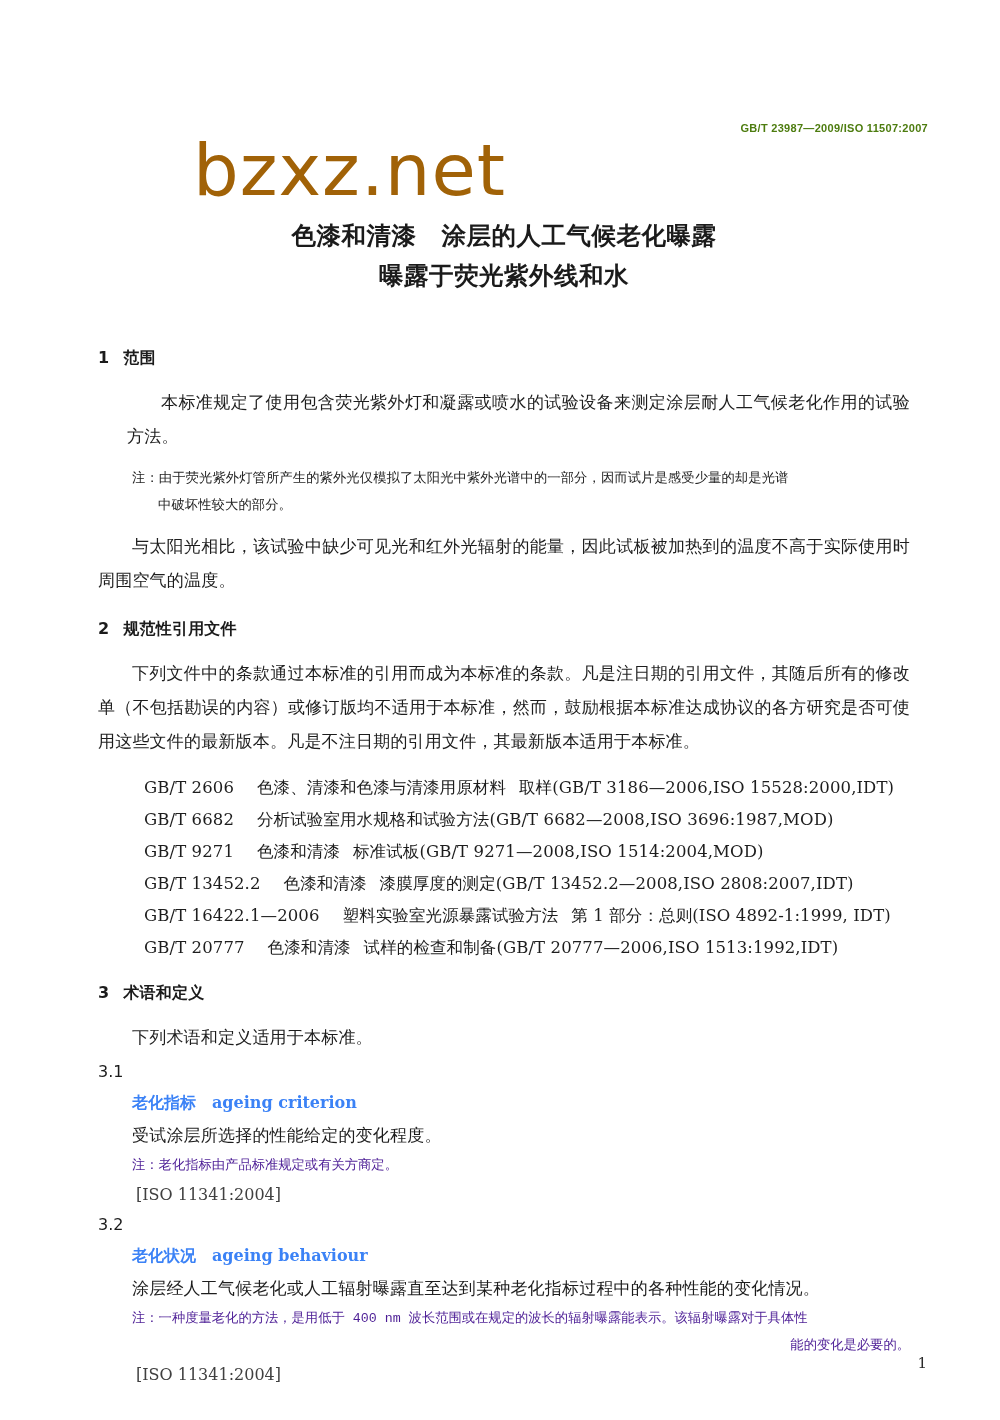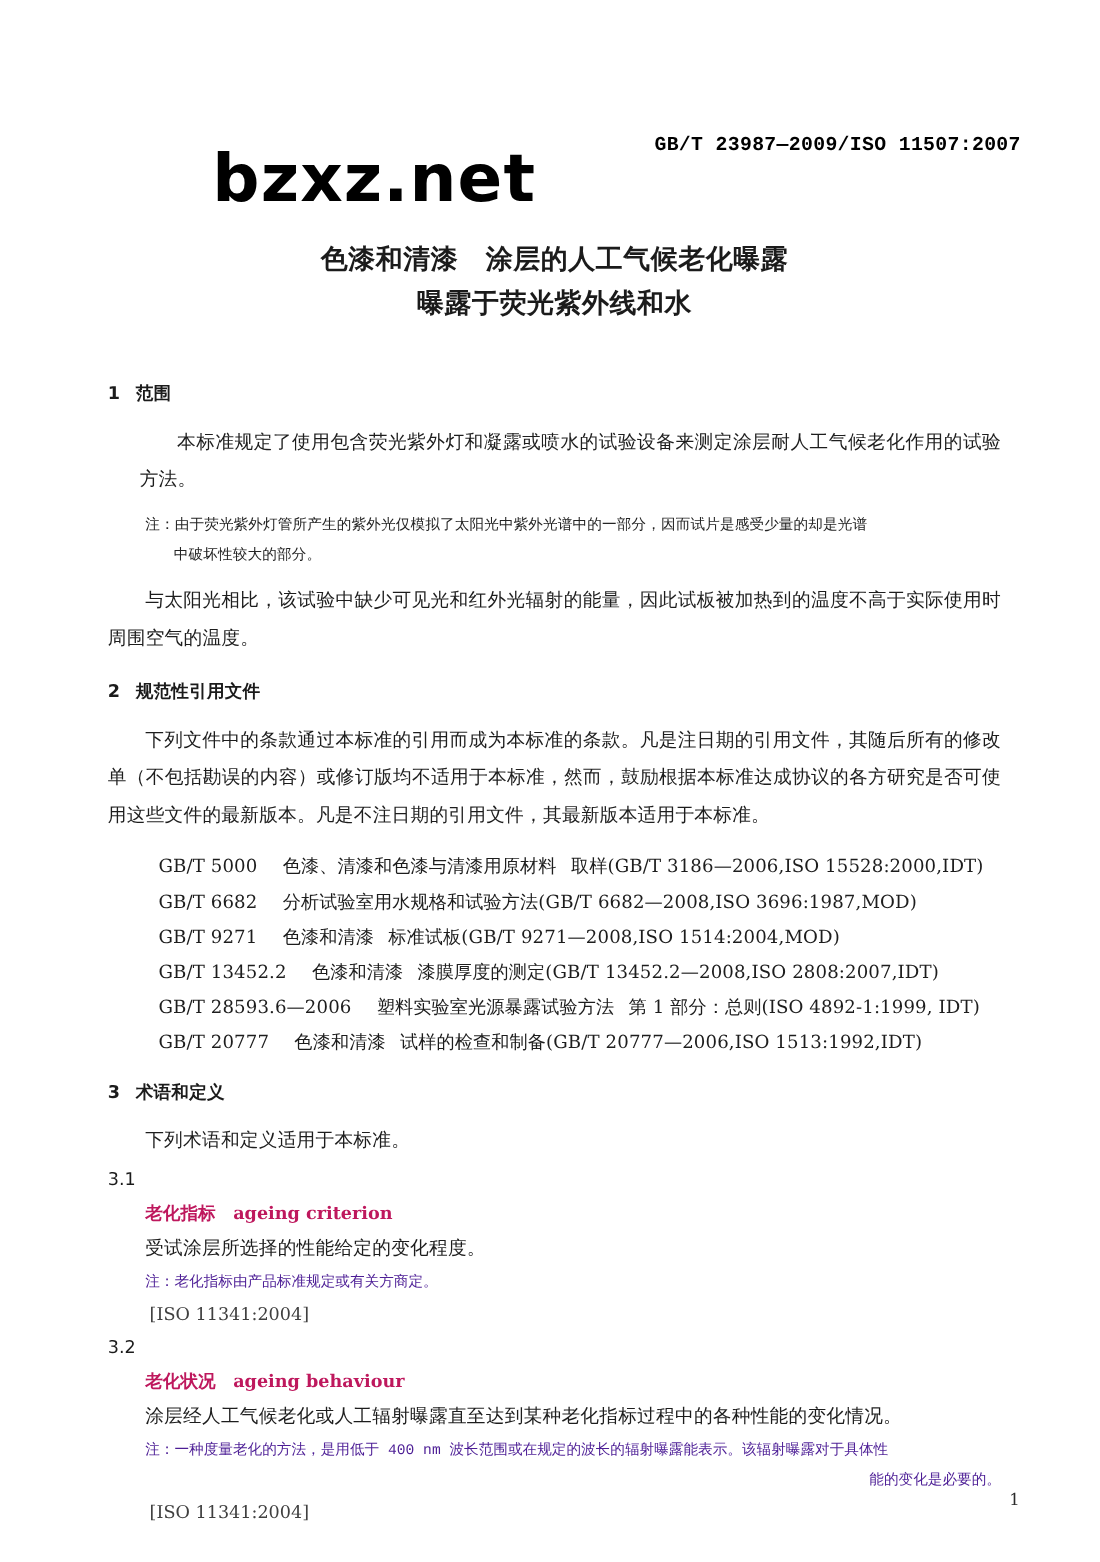--- a/index.html
+++ b/index.html
@@ -19,38 +19,38 @@
     background: #ffffff;
     overflow: hidden;
     box-sizing: border-box;
   }
   
   .watermark {
     position: absolute;
     left: 193px;
     top: 128px;
     font-family: "DejaVu Sans", "Liberation Sans", sans-serif;
-    font-weight: bold;
-    font-size: 60px;
+    font-weight: normal;
+    font-size: 72px;
     letter-spacing: 1px;
-    color: #000000;
+    color: #a16207;
     user-select: none;
     white-space: nowrap;
     z-index: 0;
   }
   
   .running-head {
     position: absolute;
     right: 72px;
     top: 122px;
-    font-family: Liberation Mono, monospace;
-    font-weight: bold;
-    font-size: 18px;
+    font-family: Liberation Sans, sans-serif;
+    font-weight: bold;
+    font-size: 11px;
     letter-spacing: 0.3px;
-    color: #000000;
+    color: #4d7c0f;
     white-space: nowrap;
     z-index: 2;
   }
   
   .content {
     position: absolute;
     left: 98px;
     top: 205px;
     width: 812px;
     z-index: 1;
@@ -125,21 +125,21 @@
     color: #1b1b1b;
     font-family: "DejaVu Sans", "Liberation Sans", sans-serif;
   }
   .def-body { padding-left: 34px; }
   .def-term {
     font-family: "DejaVu Sans", "Liberation Sans", sans-serif;
     font-weight: bold;
     font-size: 16px;
     line-height: 32px;
     margin: 0;
-    color: #be185d;
+    color: #3b82f6;
   }
   .def-term .en { margin-left: 16px; font-family: "DejaVu Serif","Liberation Serif",serif; }
   .def-text {
     font-size: 17px;
     line-height: 33px;
     margin: 0;
     text-indent: 0;
     color: #1d1d1d;
     letter-spacing: 0.2px;
   }
@@ -210,37 +210,37 @@
 
     <div class="sec-head">
       <span class="num">2</span><span>规范性引用文件</span>
     </div>
 
     <p class="body">下列文件中的条款通过本标准的引用而成为本标准的条款。凡是注日期的引用文件，其随后所有的修改单（不包括勘误的内容）或修订版均不适用于本标准，然而，鼓励根据本标准达成协议的各方研究是否可使用这些文件的最新版本。凡是不注日期的引用文件，其最新版本适用于本标准。</p>
 
     <div class="ref-list">
 
       <div class="ref-item">
-        <span class="code">GB/T 5000</span><span class="sep"></span><span>色漆、清漆和色漆与清漆用原材料</span><span class="sep"></span><span>取样(GB/T 3186—2006,ISO 15528:2000,IDT)</span>
+        <span class="code">GB/T 2606</span><span class="sep"></span><span>色漆、清漆和色漆与清漆用原材料</span><span class="sep"></span><span>取样(GB/T 3186—2006,ISO 15528:2000,IDT)</span>
       </div>
 
       <div class="ref-item">
         <span class="code">GB/T 6682</span><span class="sep"></span><span>分析试验室用水规格和试验方法(GB/T 6682—2008,ISO 3696:1987,MOD)</span><span></span>
       </div>
 
       <div class="ref-item">
         <span class="code">GB/T 9271</span><span class="sep"></span><span>色漆和清漆</span><span class="sep"></span><span>标准试板(GB/T 9271—2008,ISO 1514:2004,MOD)</span>
       </div>
 
       <div class="ref-item">
         <span class="code">GB/T 13452.2</span><span class="sep"></span><span>色漆和清漆</span><span class="sep"></span><span>漆膜厚度的测定(GB/T 13452.2—2008,ISO 2808:2007,IDT)</span>
       </div>
 
       <div class="ref-item">
-        <span class="code">GB/T 28593.6—2006</span><span class="sep"></span><span>塑料实验室光源暴露试验方法</span><span class="sep"></span><span>第 1 部分：总则(ISO 4892-1:1999, IDT)</span>
+        <span class="code">GB/T 16422.1—2006</span><span class="sep"></span><span>塑料实验室光源暴露试验方法</span><span class="sep"></span><span>第 1 部分：总则(ISO 4892-1:1999, IDT)</span>
       </div>
 
       <div class="ref-item">
         <span class="code">GB/T 20777</span><span class="sep"></span><span>色漆和清漆</span><span class="sep"></span><span>试样的检查和制备(GB/T 20777—2006,ISO 1513:1992,IDT)</span>
       </div>
 
     </div>
 
     <div class="gap-md"></div>
 

